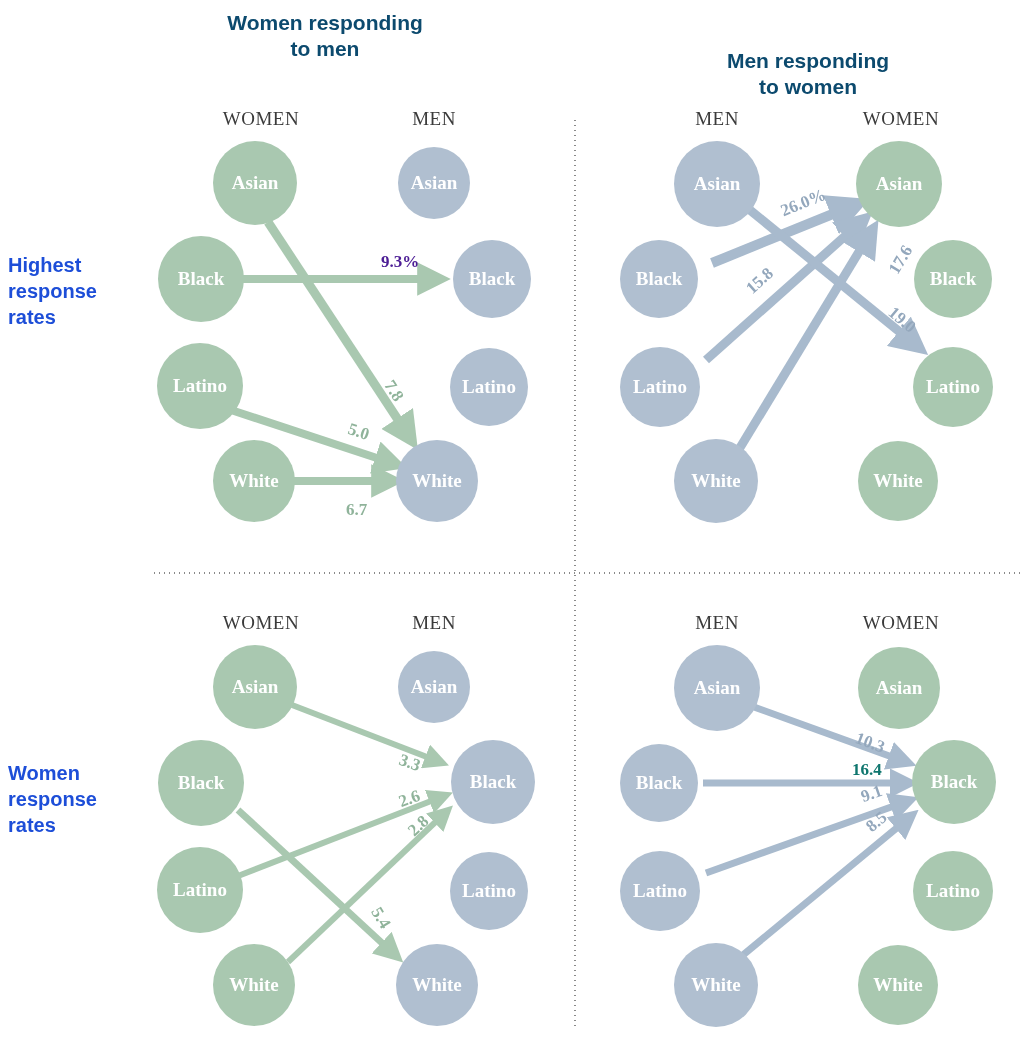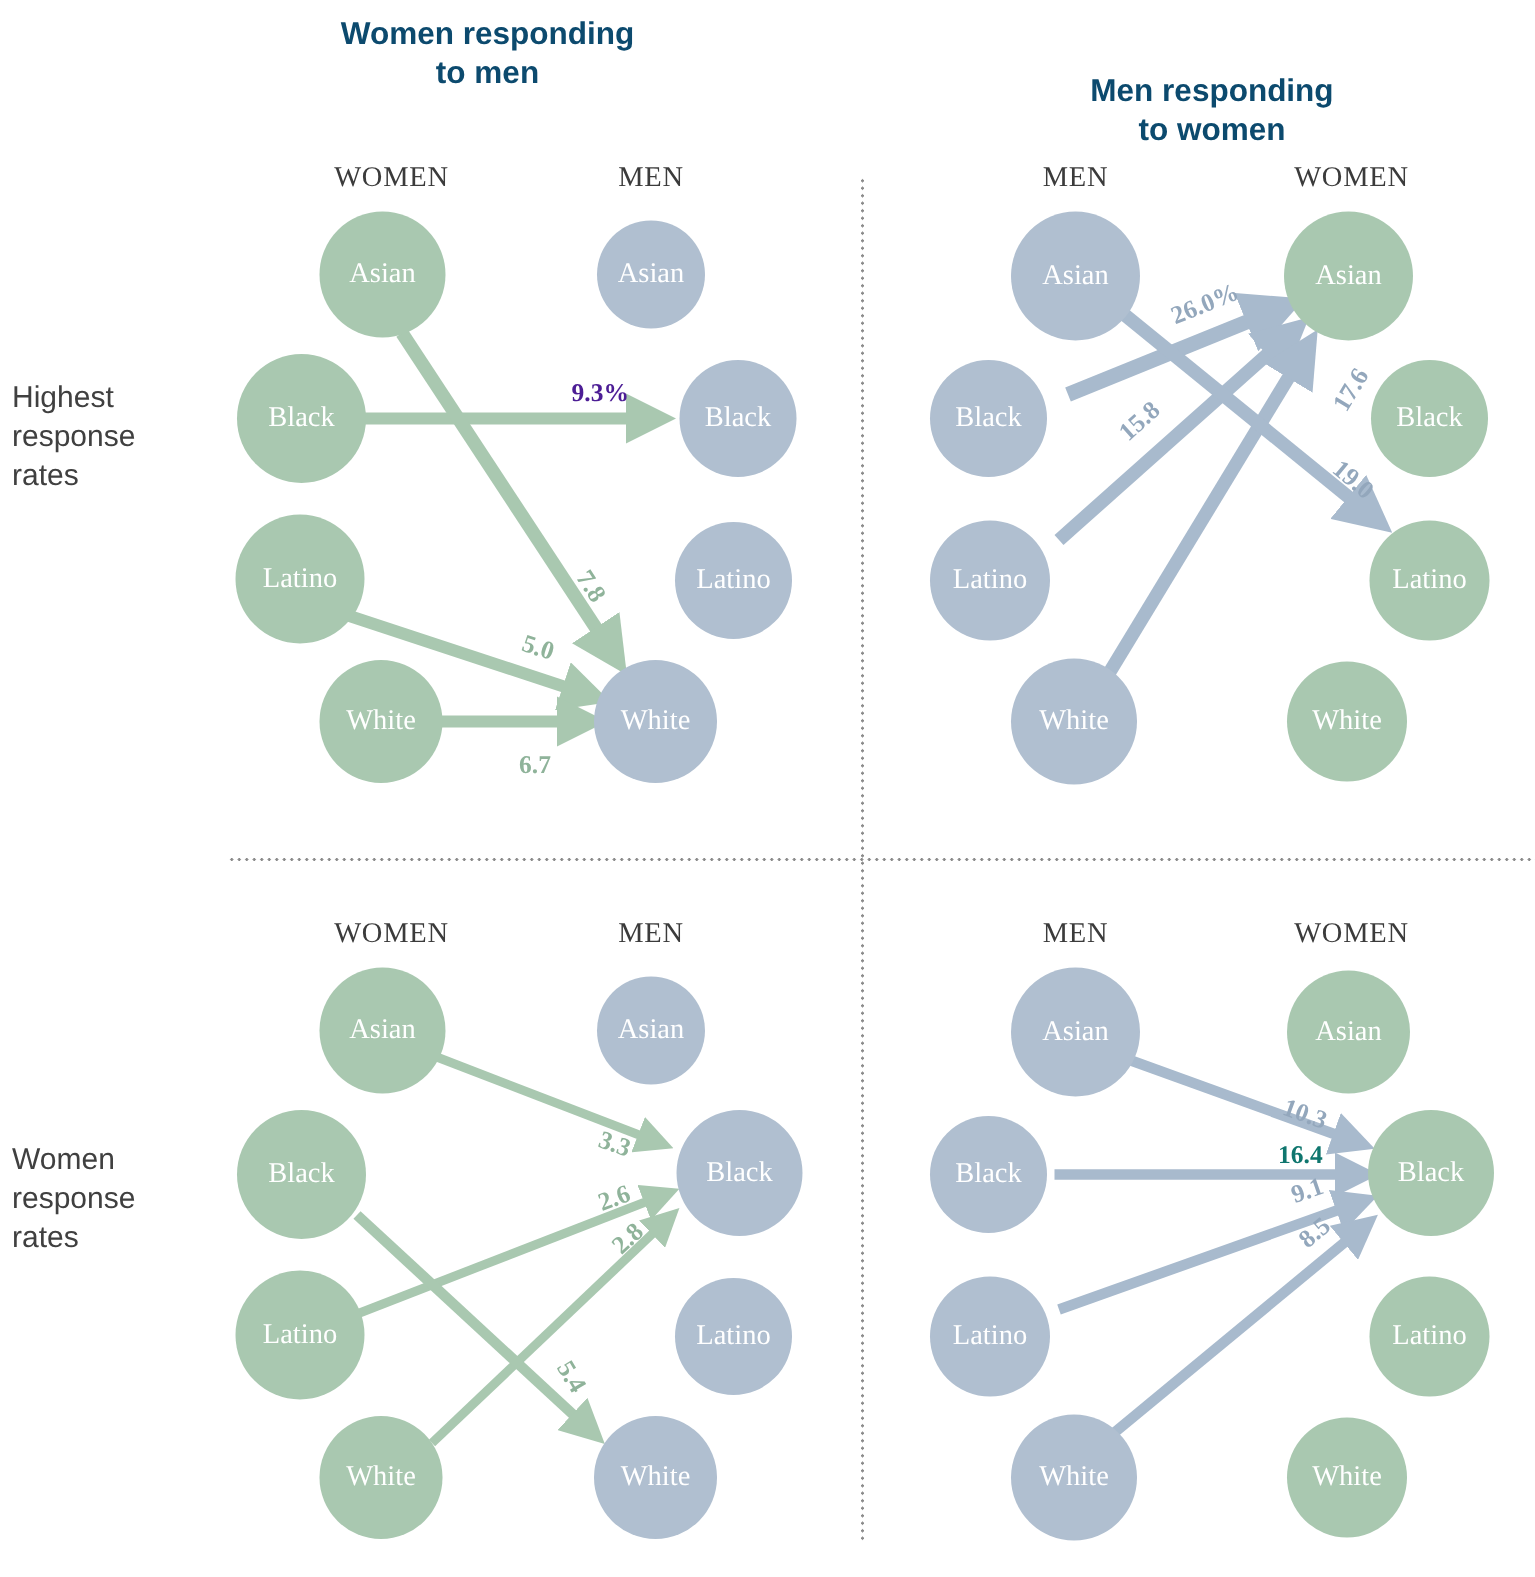--- a/index.html
+++ b/index.html
@@ -37,35 +37,35 @@
     font-size: 21px;
     line-height: 26px;
     color: #0c4a6e;
     text-align: center;
     transform: translateX(-50%);
     white-space: pre-line;
   }
   .row-label {
     position: absolute;
     font-family: "Liberation Sans", sans-serif;
-    font-weight: normal;
+    font-weight: bold;
     font-size: 20px;
     line-height: 26px;
-    color: #404040;
+    color: #1d4ed8;
     white-space: pre-line;
   }
   .node {
     position: absolute;
     border-radius: 50%;
     display: flex;
     align-items: center;
     justify-content: center;
     color: #ffffff;
     font-family: "Liberation Serif", serif;
-    font-weight: normal;
+    font-weight: bold;
     font-size: 19px;
     box-sizing: border-box;
     text-align: right;
   }
   .edge-label {
     position: absolute;
     font-family: "Liberation Serif", serif;
     font-weight: bold;
     font-size: 17px;
     white-space: nowrap;

